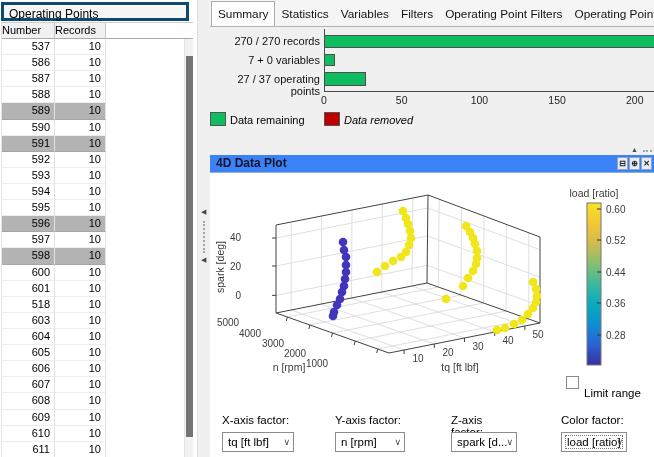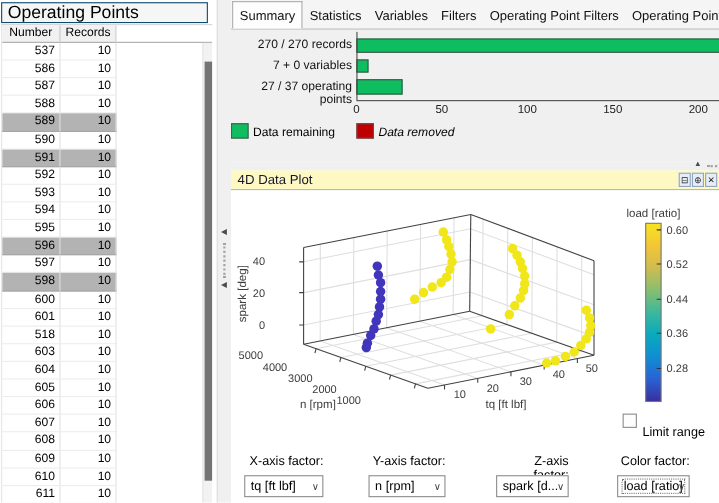--- a/index.html
+++ b/index.html
@@ -1,25 +1,25 @@
 <!DOCTYPE html>
 <html><head>
 <meta charset="utf-8">
 <style>
   html,body{margin:0;padding:0}
   body{width:654px;height:457px;position:relative;overflow:hidden;background:#fff;
        font-family:"Liberation Sans",sans-serif;color:#000;-webkit-font-smoothing:antialiased}
   .abs{position:absolute}
   
   .left-panel{left:0;top:0;width:197px;height:457px;background:#fff}
-  .op-header{left:1px;top:2px;width:188px;height:19px;background:#f7f6f6;border:1px solid #0c4a6e;
-             font-size:16px;line-height:18px;padding-left:5px;box-sizing:border-box}
+  .op-header{left:1px;top:2px;width:188px;height:19px;background:#f7f6f6;border:3px solid #0c4a6e;
+             font-size:12px;line-height:18px;padding-left:5px;box-sizing:border-box}
   .tbl{left:1px;top:22px;width:192px;height:435px;border-top:1px solid #cfcfcf;border-left:1px solid #e4e4e4;box-sizing:border-box;overflow:hidden}
   .tbl-head{display:flex;height:16px;font-size:11px;background:#f2f1f1}
-  .th{box-sizing:border-box;border-right:1px solid #c6c6c6;border-bottom:1px solid #ababab;text-align:center;line-height:15px}
+  .th{box-sizing:border-box;border-right:1px solid #c6c6c6;border-bottom:1px solid #ababab;line-height:15px}
   .th.c1{width:53px}.th.c2{width:51px}.th.fill{flex:1;background:#fff;border-right:none}
   .trow{display:flex;height:16.12px;font-size:11px}
   .td{box-sizing:border-box;border-right:1px solid #e2e2e2;border-bottom:1px solid #ededed;
       text-align:right;padding-right:4px;line-height:15px}
   .td.c1{width:53px}.td.c2{width:51px}
   .trow.sel .td{background:#b3b3b3;border-bottom-color:#a6a6a6}
   .vscroll{right:0;top:16px;bottom:0;width:9px;background:#f3f2f2;border-left:1px solid #e3e3e3;box-sizing:border-box}
   .vthumb{left:1px;top:17px;width:7px;height:381px;background:#747474}
   
   .vsplit{left:197px;top:0;width:13px;height:457px;background:#f0f0f0;border-left:1px solid #dedede;box-sizing:border-box}
@@ -36,29 +36,29 @@
   .cat-label{position:absolute;left:0;width:110px;text-align:right;font-size:11px;color:#111}
   .bar{position:absolute;border:1px solid #4d4d4d;box-sizing:border-box}
   .axis-v{position:absolute;width:1px;background:#4a4a4a}
   .axis-h{position:absolute;height:1px;background:#4a4a4a}
   .tick-label{position:absolute;font-size:10.5px;color:#222;transform:translateX(-50%)}
   .legend-item{position:absolute;height:14px;font-size:11px;line-height:13px}
   .legend-swatch{display:inline-block;width:14px;height:12px;border:1px solid #555;vertical-align:-2px;margin-right:4px}
   .hsplit{left:0;top:147px;width:444px;height:8px;background:#f0f0f0}
   .hsplit .arrow{position:absolute;left:421px;top:-1px;font-size:7px;color:#4a4a4a}
   .hsplit .grip{position:absolute;left:433px;top:3px;width:20px;border-top:2px dotted #a3a3a3}
-  .plot-header{left:0;top:155px;width:444px;height:18px;background:#fef9c3;border-bottom:1px solid #8fb0d0;
-               box-sizing:border-box;font-size:12px;font-weight:400;color:#16162e;line-height:17px;padding-left:6px}
+  .plot-header{left:0;top:155px;width:444px;height:18px;background:#3b82f6;border-bottom:1px solid #8fb0d0;
+               box-sizing:border-box;font-size:12px;font-weight:700;color:#16162e;line-height:17px;padding-left:6px}
   .ph-buttons{position:absolute;right:2px;top:2px;display:flex}
   .ph-btn{width:11px;height:13px;background:#e6edf6;border:1px solid #90a6c0;box-sizing:border-box;
           font-size:8px;line-height:11px;text-align:center;color:#222;margin-left:1px}
   .plot-panel{left:0;top:173px;width:444px;height:284px;background:#fff}
   .chk-box{left:356px;top:203px;width:13px;height:13px;background:#fdfdfd;border:1px solid #8a8a8a;box-sizing:border-box}
   .chk-label{left:374px;top:214px;font-size:11.5px}
-  .factor-label{position:absolute;top:241px;font-size:11.5px;text-align:right}
+  .factor-label{position:absolute;top:241px;font-size:11.5px;text-align:left}
   .combo{position:absolute;top:259px;height:20px;background:#fff;border:1px solid #8c8c8c;box-sizing:border-box;
          font-size:11.5px;line-height:18px;padding-left:4px;overflow:hidden}
   .combo .chev{position:absolute;right:3px;top:0;font-size:9px;color:#444;line-height:18px}
   .combo.focused .val{outline:1px dotted #777}
   .combo .val{padding:0 1px}
 </style>
 </head>
 <body>
 
 <div class="abs left-panel">

